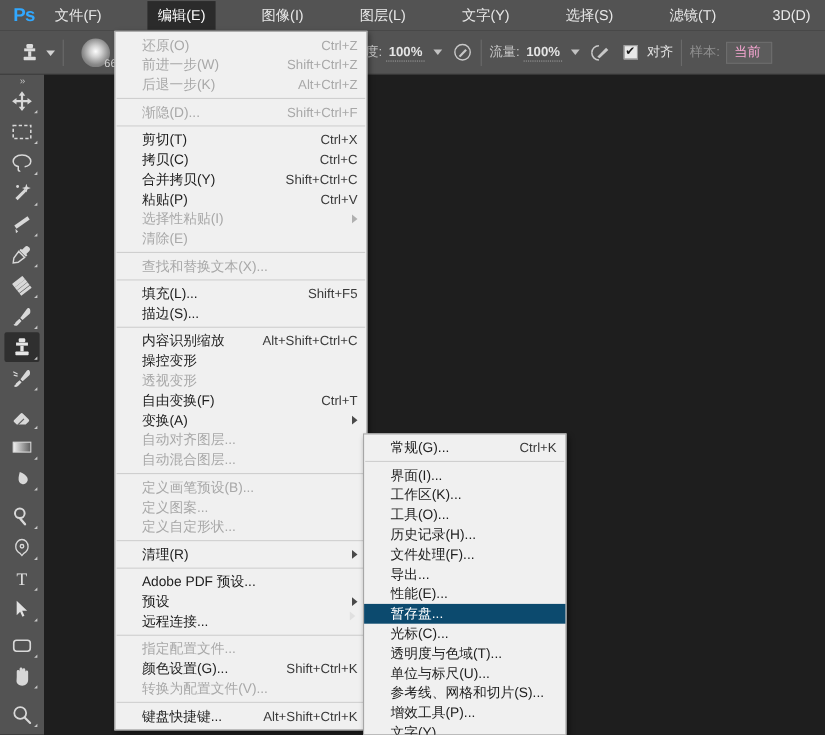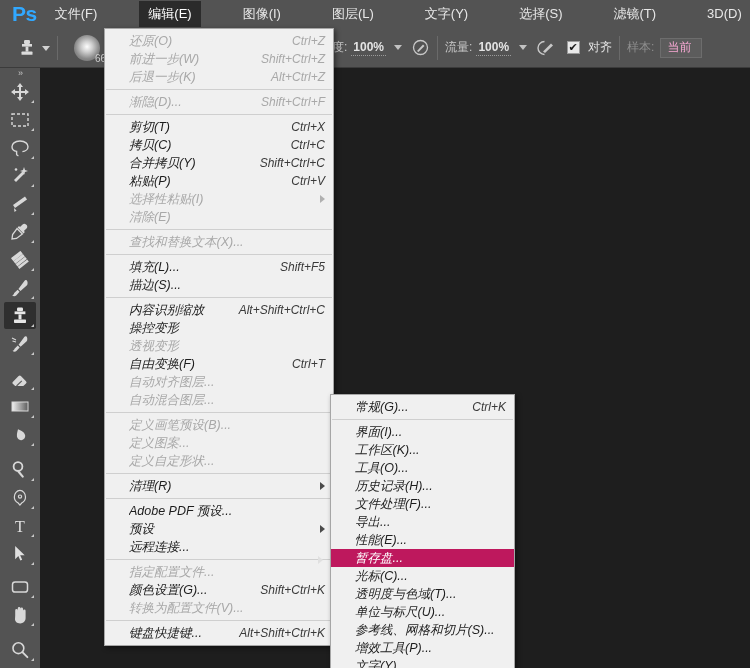--- a/index.html
+++ b/index.html
@@ -12,21 +12,21 @@
   #app { position: relative; width: 750px; height: 668px; }
 
   
   .menubar {
     position: absolute; top: 0; left: 0;
     width: 750px; height: 28px;
     background: #535353;
     display: flex; align-items: center;
   }
   .ps-logo {
-    color: #31a8ff; font-size: 21px; font-weight: bold;
+    color: #31a8ff; font-size: 17px; font-weight: bold;
     letter-spacing: -0.5px; padding: 0 9px 0 12px;
     font-family: "Liberation Sans", sans-serif;
   }
   .menu-item {
     color: #e8e8e8; font-size: 13px;
     padding: 5px 9px 6px 9px; white-space: nowrap;
     line-height: 15px;
   }
   .menu-item.active { background: #2b2b2b; color: #ffffff; }
 
@@ -135,24 +135,23 @@
     z-index: 50;
   }
   #edit-menu { top: 28px; left: 104px; width: 230px; }
   #pref-submenu { top: 394px; left: 330px; width: 185px; }
 
   .mrow {
     display: flex; align-items: center;
     height: 18px; padding: 0 8px 0 24px;
     color: #1d1d1d; white-space: nowrap;
     position: relative;
-    font-style: italic;
   }
   .mrow.disabled { color: #a8a8a8; }
-  .mrow.highlight { background: #be185d; color: #ffffff; }
+  .mrow.highlight { background: #0c4a6e; color: #ffffff; }
   .mrow .mlabel { flex: 1; overflow: hidden; }
   .mrow .mshort {
     color: #3a3a3a; font-size: 12px; padding-left: 20px;
   }
   .mrow.disabled .mshort { color: #a8a8a8; }
   .mrow .marrow {
     width: 0; height: 0;
     border-top: 4px solid transparent;
     border-bottom: 4px solid transparent;
     border-left: 5px solid #4a4a4a;
@@ -522,20 +521,24 @@
       <div class="mrow">
         <span class="mlabel">操控变形</span>
       </div>
       <div class="mrow disabled">
         <span class="mlabel">透视变形</span>
       </div>
       <div class="mrow">
         <span class="mlabel">自由变换(F)</span>
         <span class="mshort">Ctrl+T</span>
       </div>
+      <div class="mrow">
+        <span class="mlabel">变换(A)</span>
+        <span class="marrow"></span>
+      </div>
       <div class="mrow disabled">
         <span class="mlabel">自动对齐图层...</span>
       </div>
       <div class="mrow disabled">
         <span class="mlabel">自动混合图层...</span>
       </div>
       <div class="msep"></div>
       <div class="mrow disabled">
         <span class="mlabel">定义画笔预设(B)...</span>
       </div>

